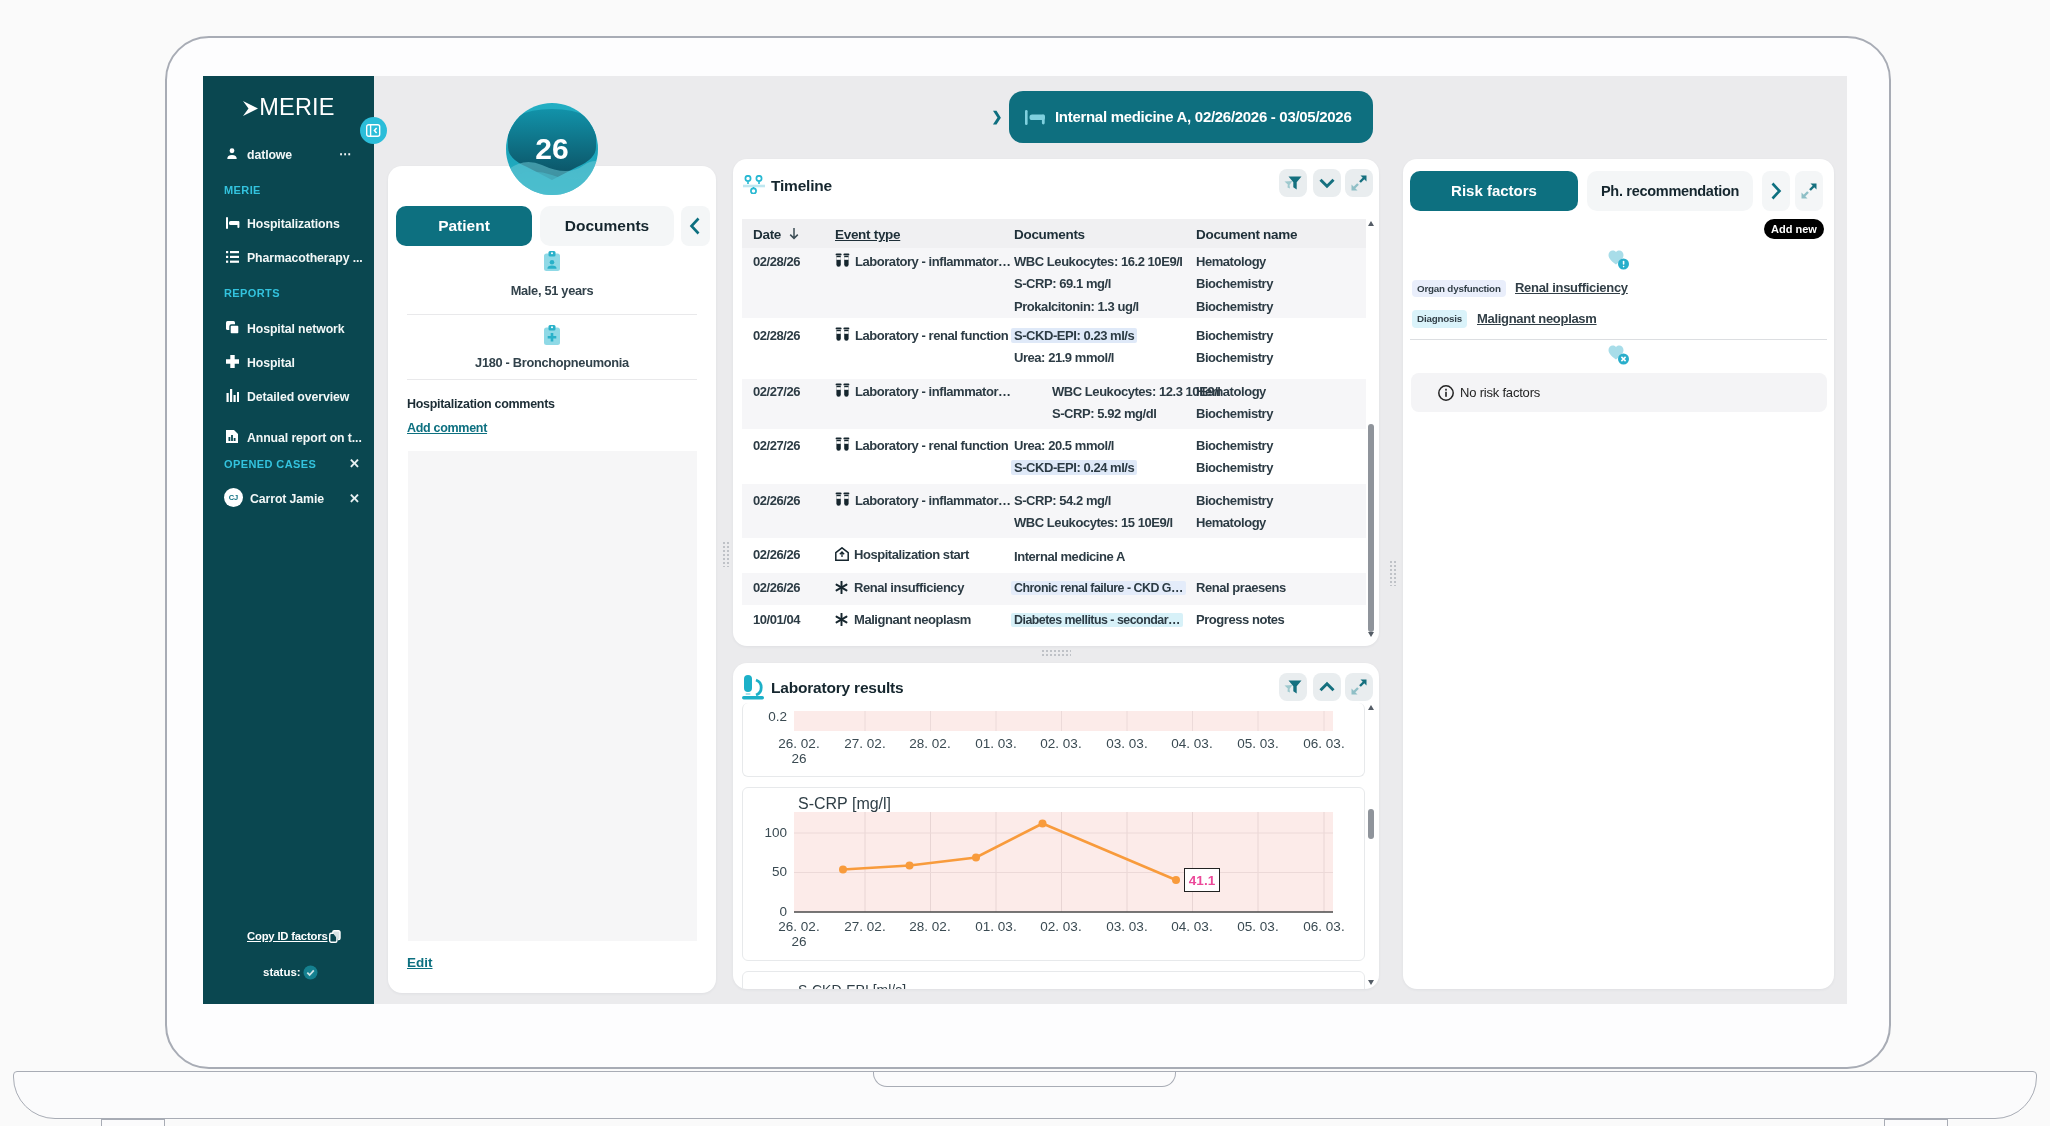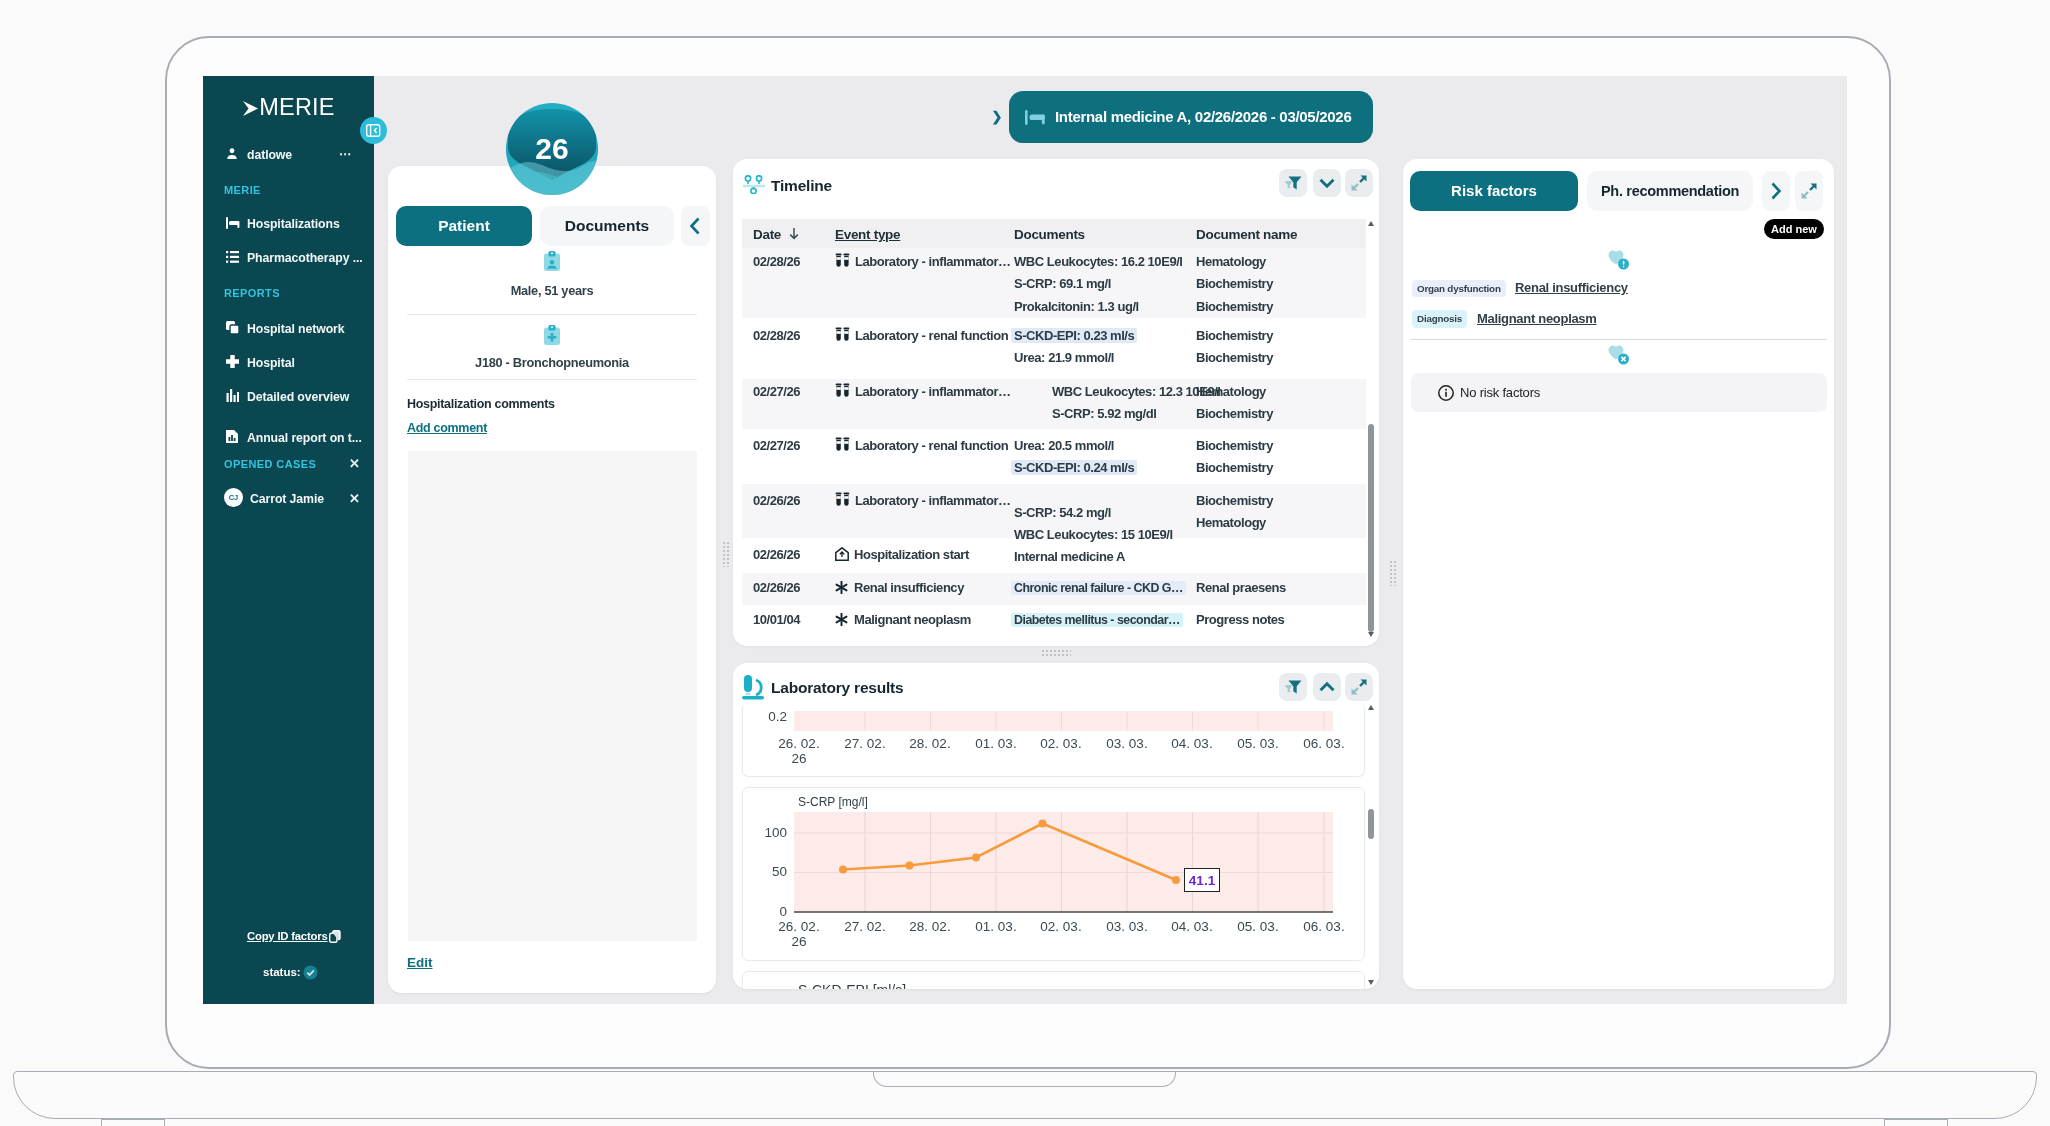--- a/index.html
+++ b/index.html
@@ -271,21 +271,21 @@
     <div class="cell" style="left:463px; top:276px;">Biochemistry<br>Biochemistry</div>
     <div class="cell" style="left:20px; top:331px;">02/26/26</div>
     <div class="cell" style="left:102px; top:331px;"><svg width="15" height="15" viewBox="0 0 15 15" style="vertical-align:-2px; margin-right:5px;">
           <rect x="0.6" y="0.4" width="6" height="2.2" rx="1.1" fill="#16262e"></rect>
           <rect x="8.4" y="0.4" width="6" height="2.2" rx="1.1" fill="#16262e"></rect>
           <path d="M1.4 3 h4.4 V11.5 a2.2 2.2 0 0 1 -4.4 0 Z" fill="#16262e"></path>
           <path d="M9.2 3 h4.4 V11.5 a2.2 2.2 0 0 1 -4.4 0 Z" fill="#16262e"></path>
           <rect x="1.4" y="4.2" width="4.4" height="2.6" fill="#fff"></rect>
           <rect x="9.2" y="4.2" width="4.4" height="2.6" fill="#fff"></rect>
         </svg>Laboratory - inflammator…</div>
-    <div class="cell" style="left:281px; top:331px;margin-top:12px;">S-CRP: 54.2 mg/l<br>WBC Leukocytes: 15 10E9/l</div>
+    <div class="cell" style="left:281px; top:331px;">S-CRP: 54.2 mg/l<br>WBC Leukocytes: 15 10E9/l</div>
     <div class="cell" style="left:463px; top:331px;">Biochemistry<br>Hematology</div>
     <div class="cell" style="left:20px; top:385px;">02/26/26</div>
     <div class="cell" style="left:102px; top:385px;"><svg width="14" height="14" viewBox="0 0 14 14" style="vertical-align:-2px; margin-right:5px;">
           <path d="M7 0.8 L13.2 5.6 V13.2 H0.8 V5.6 Z" fill="none" stroke="#16262e" stroke-width="1.5"></path>
           <path d="M7 10 V5.5 M4.8 7.2 L7 5 L9.2 7.2" stroke="#16262e" stroke-width="1.3" fill="none"></path>
         </svg>Hospitalization start</div>
     <div class="cell" style="left:281px; top:387px;">Internal medicine A</div>
     <div class="cell" style="left:20px; top:418px;">02/26/26</div>
     <div class="cell" style="left:102px; top:418px;"><svg width="13" height="13" viewBox="0 0 14 14" style="vertical-align:-2px; margin-right:6px;">
           <g stroke="#16262e" stroke-width="2.1" stroke-linecap="round">
@@ -368,21 +368,21 @@
           <span style="left:180px;">01. 03.</span>
           <span style="left:245px;">02. 03.</span>
           <span style="left:311px;">03. 03.</span>
           <span style="left:376px;">04. 03.</span>
           <span style="left:442px;">05. 03.</span>
           <span style="left:508px;">06. 03.</span>
       </div>
     </div>
 
     <div style="position:absolute; left:9px; top:124px; width:623px; height:174px; border:1px solid #e7e9eb; border-radius:6px;">
-      <div style="position:absolute; left:55px; top:7px; font-size:12px; color:#2f3e46;">S-CRP [mg/l]</div>
+      <div style="position:absolute; left:55px; top:7px; font-size:16px; color:#2f3e46;">S-CRP [mg/l]</div>
       <div style="position:absolute; left:51px; top:24px; width:539px; height:100px; background:#fcebe9;"></div>
       <svg width="539" height="101" viewBox="0 0 539 101" style="position:absolute; left:51px; top:24px;">
         <g stroke="#e8d5d4" stroke-width="1">
             <line x1="71" y1="0" x2="71" y2="100"></line>
             <line x1="136.5" y1="0" x2="136.5" y2="100"></line>
             <line x1="202" y1="0" x2="202" y2="100"></line>
             <line x1="267.5" y1="0" x2="267.5" y2="100"></line>
             <line x1="333" y1="0" x2="333" y2="100"></line>
             <line x1="398.5" y1="0" x2="398.5" y2="100"></line>
             <line x1="464" y1="0" x2="464" y2="100"></line>
@@ -398,21 +398,21 @@
             <circle cx="49" cy="57.5" r="4"></circle>
             <circle cx="115.5" cy="53.5" r="4"></circle>
             <circle cx="182" cy="45.5" r="4"></circle>
             <circle cx="248.5" cy="11.5" r="4"></circle>
             <circle cx="382" cy="68" r="4"></circle>
           </g>
       </svg>
       <div style="position:absolute; left:18px; top:37px; width:26px; text-align:right; font-size:13.5px; color:#3a4a52;">100</div>
       <div style="position:absolute; left:18px; top:76px; width:26px; text-align:right; font-size:13.5px; color:#3a4a52;">50</div>
       <div style="position:absolute; left:18px; top:116px; width:26px; text-align:right; font-size:13.5px; color:#3a4a52;">0</div>
-      <div style="position:absolute; left:441px; top:80px; width:36px; height:24px; background:#fff; border:1px solid #222; text-align:center; line-height:24px; font-size:13.5px; font-weight:bold; color:#6d28d9;">41.1</div>
+      <div style="position:absolute; left:441px; top:80px; width:36px; height:24px; background:#fff; border:1px solid #222; text-align:center; line-height:24px; font-size:13.5px; font-weight:bold; color:#ec4899;">41.1</div>
       <div class="xlab" style="top:131px;">
         <span style="left:-17px;">26. 02.<br>26</span>
           <span style="left:49px;">27. 02.</span>
           <span style="left:114px;">28. 02.</span>
           <span style="left:180px;">01. 03.</span>
           <span style="left:245px;">02. 03.</span>
           <span style="left:311px;">03. 03.</span>
           <span style="left:376px;">04. 03.</span>
           <span style="left:442px;">05. 03.</span>
           <span style="left:508px;">06. 03.</span>

